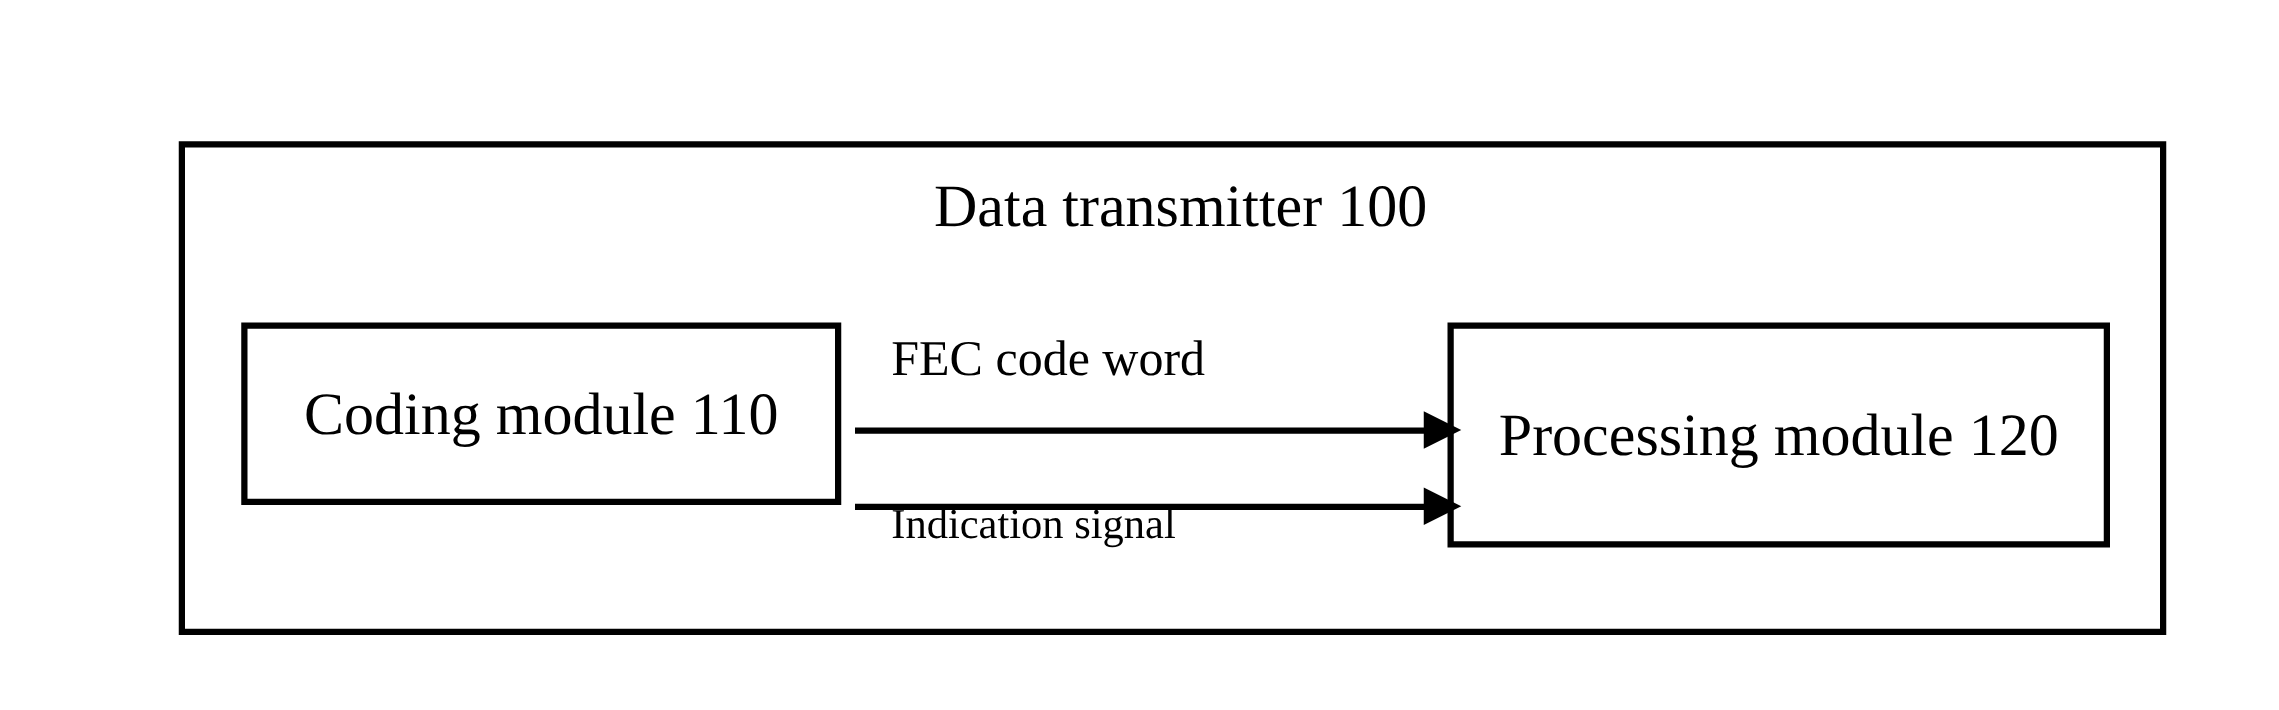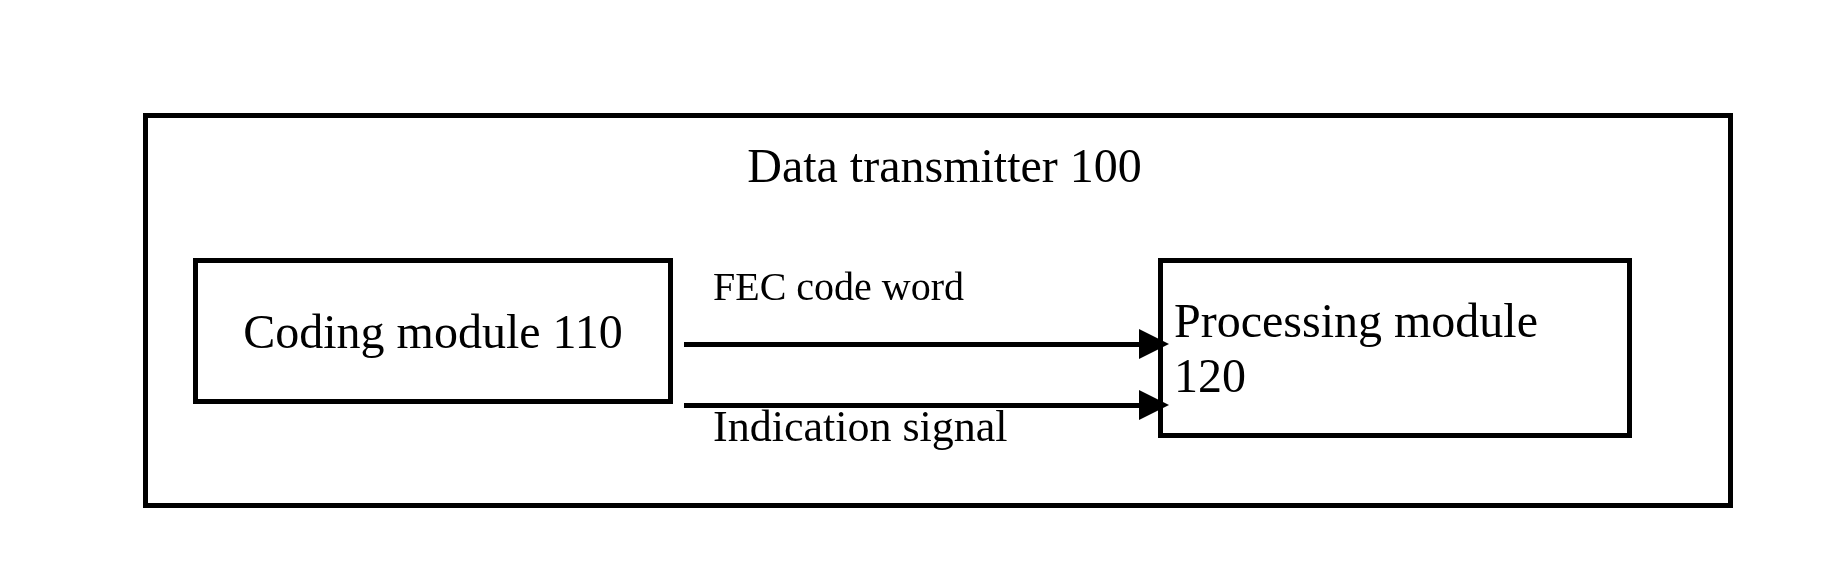--- a/index.html
+++ b/index.html
@@ -47,21 +47,21 @@
     }
     
     .coding-module-label {
       font-size: 48px;
     }
     
     .processing-module {
       position: absolute;
       left: 1125px;
       top: 225px;
-      width: 474px;
+      width: 530px;
       height: 180px;
       border: 5px solid black;
       display: flex;
       align-items: center;
       justify-content: center;
     }
     
     .processing-module-label {
       font-size: 48px;
     }
@@ -107,21 +107,21 @@
       left: 680px;
       top: 230px;
       font-size: 40px;
       font-family: Liberation Serif, serif;
     }
     
     .arrow-label-bottom {
       position: absolute;
       left: 680px;
       top: 368px;
-      font-size: 44px;
+      font-size: 34px;
     }
   </style>
 </head>
 <body>
 
 <div class="outer-box"></div>
 
 <div class="title">Data transmitter 100</div>
 
 <div class="coding-module">

